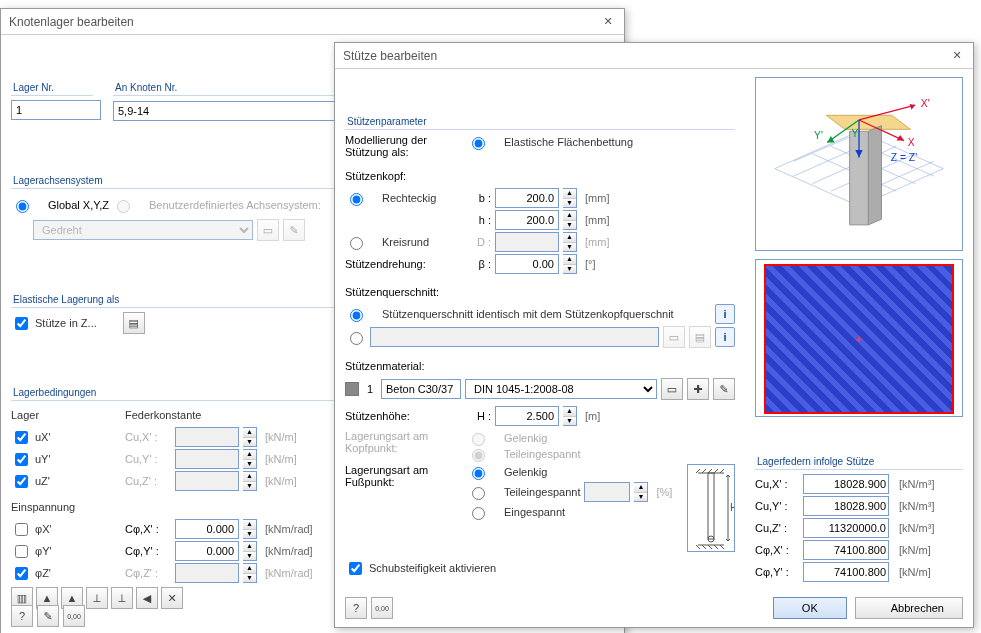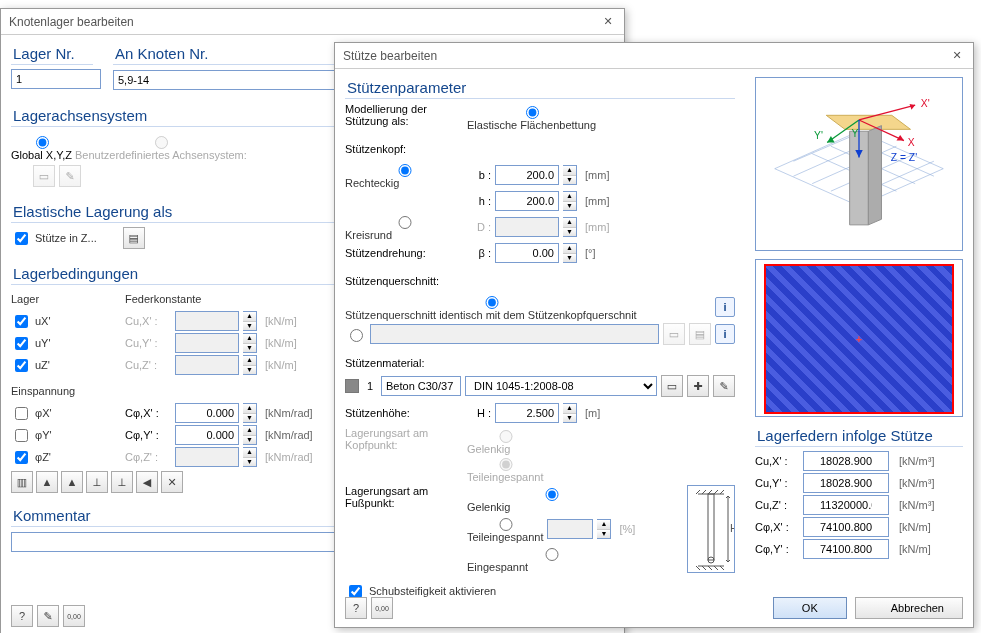--- a/index.html
+++ b/index.html
@@ -1,50 +1,50 @@
 <!DOCTYPE html>
 <html><head>
 <meta charset="utf-8">
 <style>
   * { box-sizing: border-box; font-family: "Segoe UI", Tahoma, sans-serif; font-size: 11px; }
   body { margin: 0; background: #fff; width: 981px; height: 633px; position: relative; overflow: hidden; }
   .dialog { position: absolute; background: #fff; border: 1px solid #999; box-shadow: 2px 2px 8px rgba(0,0,0,.25); }
   .titlebar { height: 26px; line-height: 26px; padding: 0 8px; border-bottom: 1px solid #ccc; color:#555; display:flex; justify-content:space-between; align-items:center;}
   .titlebar .title { font-size: 12px; }
   .titlebar .close { width:16px; height:16px; text-align:center; line-height:14px; cursor:default;}
-  .section-title { color:#14478d; border-bottom:1px solid #c9d8ef; padding:2px 0 2px 2px; margin-bottom:4px; font-size:15px;}
+  .section-title { color:#14478d; border-bottom:1px solid #c9d8ef; padding:2px 0 2px 2px; margin-bottom:4px; font-size:10px;margin-top:37px;}
   .pane { padding:8px 10px 4px 10px;}
   label { color:#333; }
   .row { display:flex; align-items:center; gap:4px; margin:2px 0; min-height:20px;}
   input[type=text].field, select.field { height:20px; border:1px solid #7a9ccf; padding:0 4px; background:#fff;}
   input[type=text].num { width:64px; text-align:right; height:20px; border:1px solid #7a9ccf; padding:0 4px;}
   input[type=text].num:disabled, input[type=text].field:disabled, select.field:disabled { background:#f0f0f0; color:#999;}
   .spin { display:inline-flex; flex-direction:column; border:1px solid #7a9ccf; border-left:none; height:20px; width:14px;}
   .spin span { flex:1; font-size:7px; text-align:center; line-height:8px; border-bottom:1px solid #ccc; background:linear-gradient(#fff,#e4e4e4);}
   .spin span:last-child{border-bottom:none;}
   .unit { color:#666; margin-left:4px;}
   .iconbtn { width:22px; height:22px; border:1px solid #aaa; background:linear-gradient(#fdfdfd,#e6e6e6); display:inline-flex; align-items:center; justify-content:center; font-size:11px; color:#444;}
   .iconbtn.disabled { opacity:.45;}
   .grouplabel { color:#333; width:110px; display:inline-block;}
   .sub { color:#333;}
   .disabled-text { color:#aaa;}
   .btn { height:22px; padding:0 18px; border:1px solid #6b8dbd; background:linear-gradient(#eaf2fc,#cfe1f7); }
   .btn.plain { background:linear-gradient(#fdfdfd,#e6e6e6); border-color:#aaa;padding-left:35px;}
   .toolbar-row { display:flex; gap:3px; margin-top:4px;}
   .check { display:inline-flex; align-items:center; gap:4px;}
-  .radio { display:inline-flex; gap:0;flex-direction:column;}
+  .radio { display:inline-flex; align-items:center; gap:16px;}
   .col { display:flex; flex-direction:column;}
   .preview-box { border:1px solid #7a9ccf; background:#fff; }
   .cross-section { width:190px; height:150px; border:2px solid red; background:
      repeating-linear-gradient(45deg,#2a3fc9 0 6px,#4a5de0 6px 12px);
      margin:4px auto; position:relative;}
   .cross-section::after{content:"+"; position:absolute; top:50%; left:50%; transform:translate(-50%,-50%); color:#ff4040; font-size:10px; font-weight:bold;}
   .spring-row { display:flex; align-items:center; gap:6px; margin:2px 0;}
   .spring-row .lab { width:42px;}
-  .spring-row input{ width:86px; text-align:right; height:20px; border:1px solid #7a9ccf; padding:0 16px;}
+  .spring-row input{ width:86px; text-align:right; height:20px; border:1px solid #7a9ccf; padding:0 2px;}
   .info-icon { width:20px; height:20px; border:1px solid #7a9ccf; background:#eef4ff; color:#14478d; font-weight:bold; display:inline-flex; align-items:center; justify-content:center; border-radius:2px;}
   svg { display:block;}
 </style>
 </head>
 <body>
 
 <div class="dialog" style="left:0; top:8px; width:625px; height:628px;">
   <div class="titlebar">
     <span class="title">Knotenlager bearbeiten</span>
     <span class="close">✕</span>
@@ -68,20 +68,23 @@
     <div class="row radio">
       <input type="radio" checked="" style="">
       <span>Global X,Y,Z</span>
     </div>
     <div class="row radio disabled-text">
       <input type="radio" disabled="" style="">
       <span>Benutzerdefiniertes Achsensystem:</span>
     </div>
     <div class="row">
       <span style="width:18px"></span>
+      <select class="field" style="width:220px" disabled="">
+        <option>Gedreht</option>
+      </select>
       <span class="iconbtn disabled">▭</span>
       <span class="iconbtn disabled">✎</span>
     </div>
   </div>
 
   <div class="pane">
     <div class="section-title">Elastische Lagerung als</div>
     <div class="row">
       <label class="check">
         <input type="checkbox" checked="" style="">

